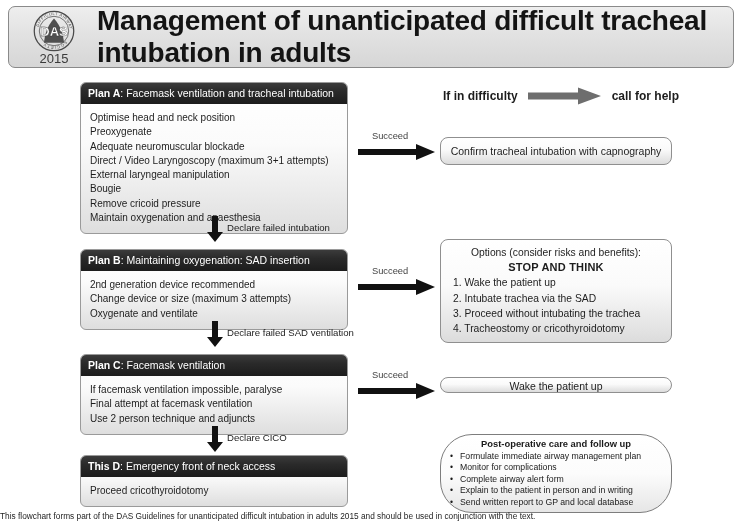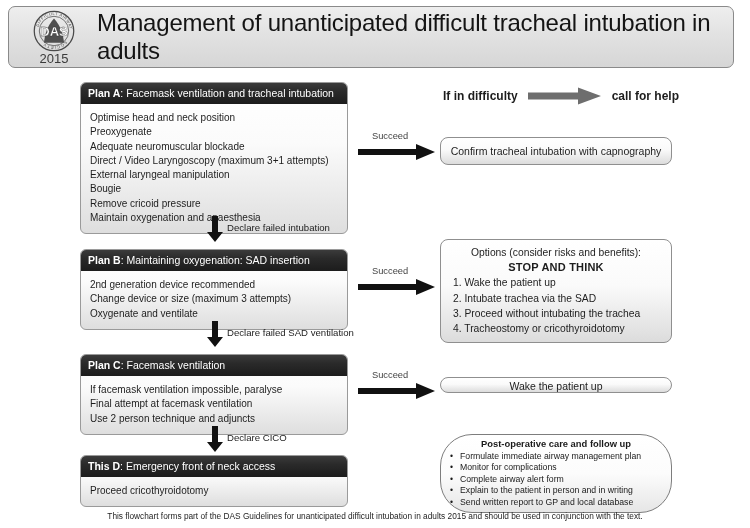--- a/index.html
+++ b/index.html
@@ -52,22 +52,22 @@
   }
   #main-title {
     position: absolute;
     left: 88px;
     top: 0;
     right: 8px;
     height: 60px;
     display: flex;
     align-items: center;
     justify-content: center;
-    font-size: 24px;
-    font-weight: normal;
+    font-size: 28px;
+    font-weight: bold;
     color: #141414;
     letter-spacing: -0.2px;
   }
 
   
   .plan-box {
     position: absolute;
     left: 80px;
     width: 268px;
     border: 1px solid #9a9a9a;
@@ -197,21 +197,20 @@
     color: #1d1d1d;
   }
   #help-arrow { margin: 0 10px; }
 
   
   #footer-note {
     position: absolute;
     left: 0;
     right: 0;
     top: 511px;
-    text-align: center;
     font-size: 8.3px;
     color: #1d1d1d;
   }
 </style>
 </head>
 <body>
 
 <div id="header-bar">
 
   <div id="logo-wrap">

